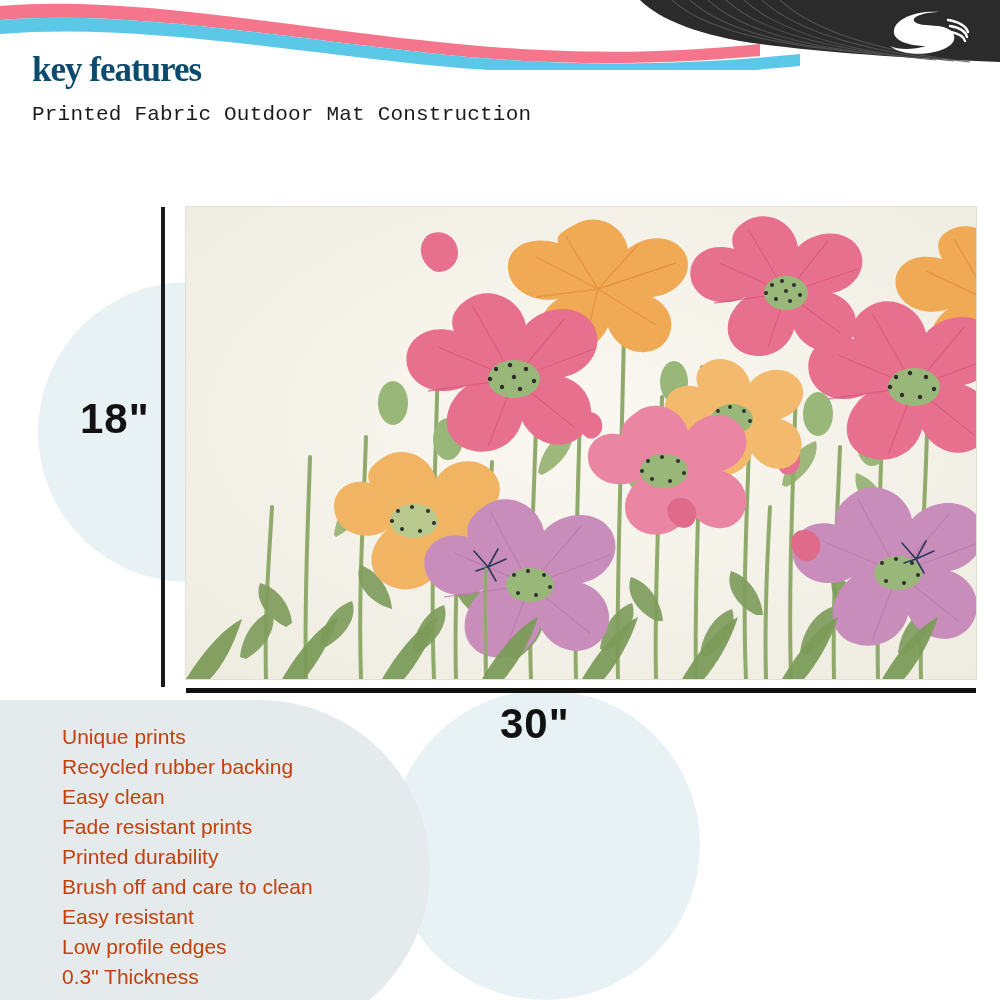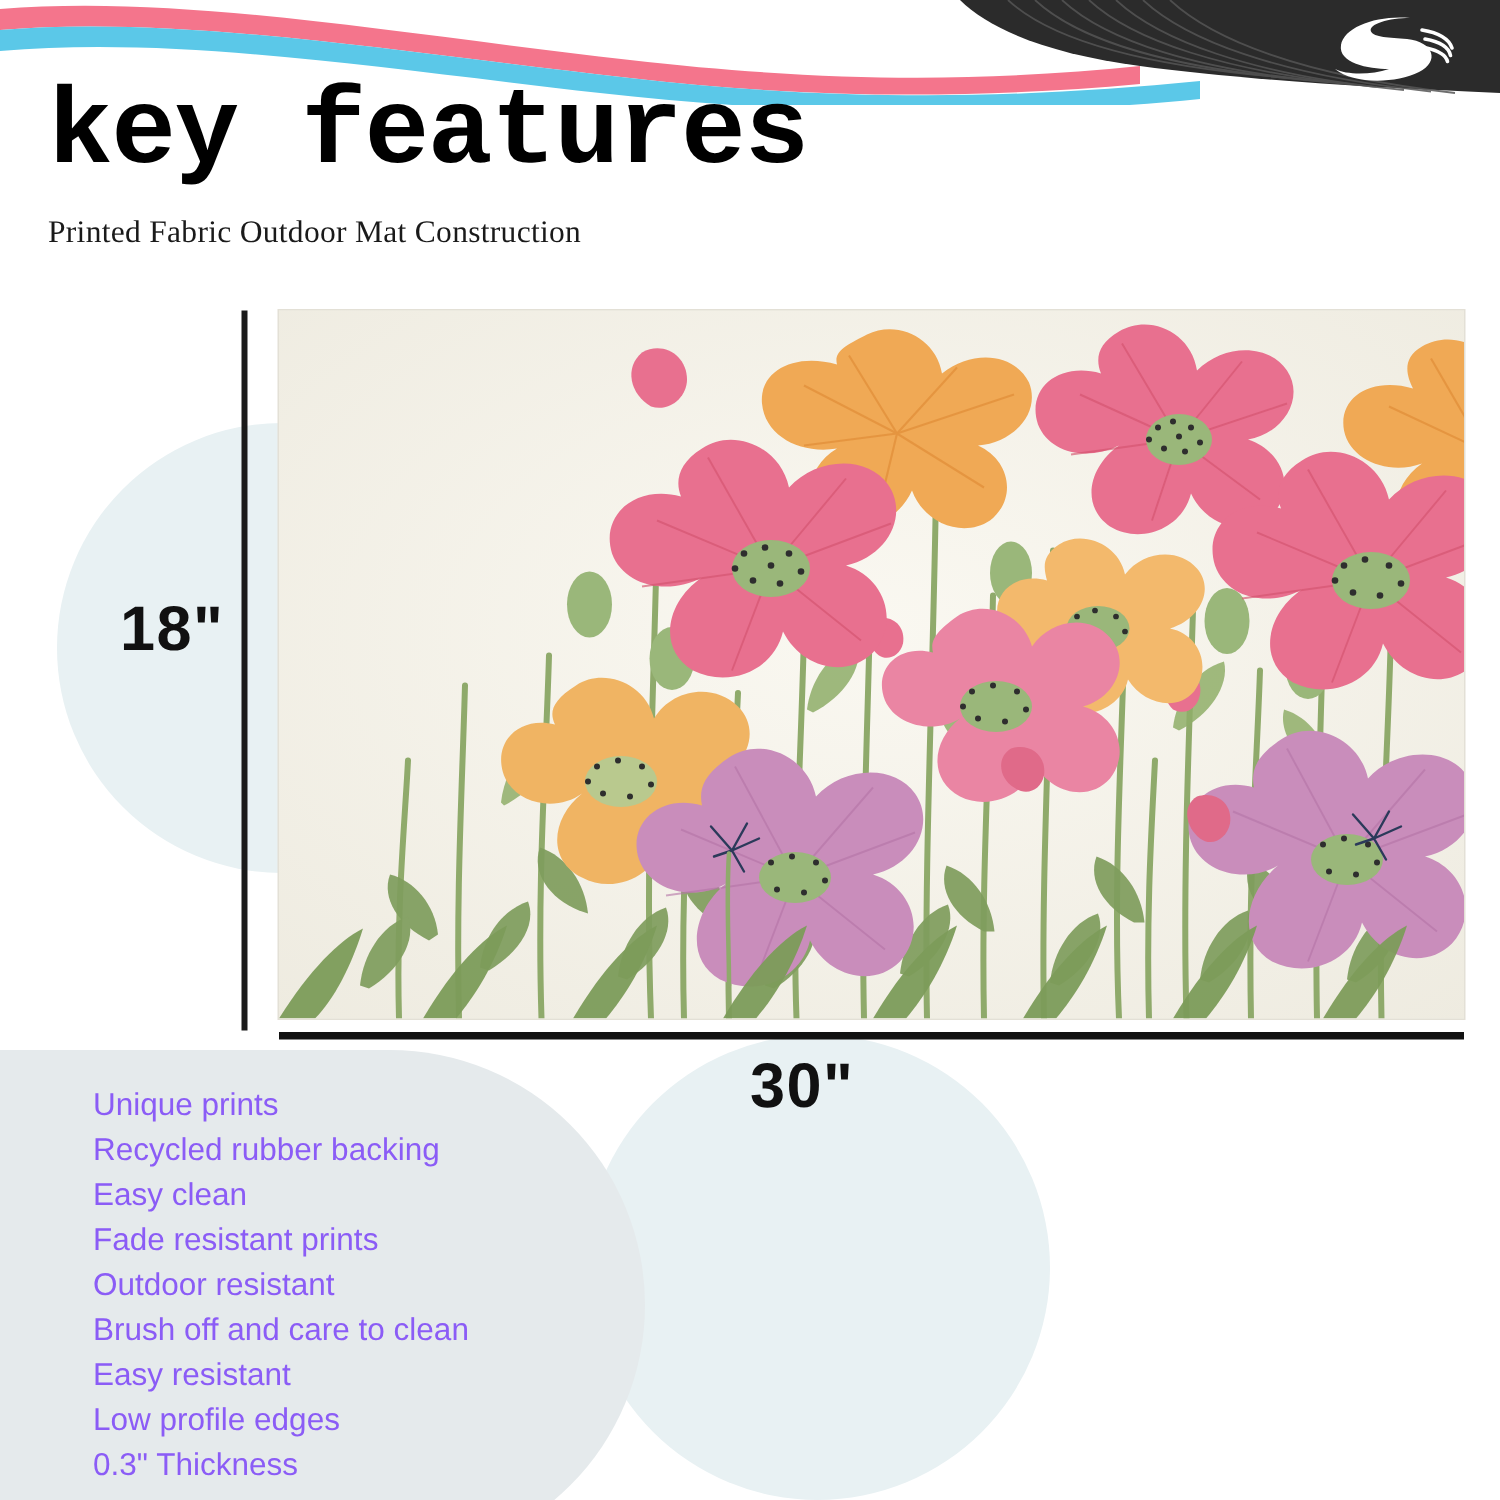--- a/index.html
+++ b/index.html
@@ -24,30 +24,30 @@
   .header-band svg { display: block; }
 
   
   .title-block {
     position: absolute;
     top: 52px;
     left: 32px;
     width: 640px;
   }
   .page-title {
-    font-family: Liberation Mono, monospace;
-    font-size: 72px;
+    font-family: Liberation Serif, serif;
+    font-size: 35px;
     font-weight: bold;
-    color: #000000;
+    color: #0c4a6e;
     letter-spacing: -1px;
     line-height: 1.05;
     margin: 0;
   }
   .page-subtitle {
-    font-family: Liberation Serif, serif;
+    font-family: Liberation Mono, monospace;
     font-size: 21px;
     color: #1a1a1a;
     margin-top: 14px;
     letter-spacing: 0.2px;
   }
 
   
   .circle {
     position: absolute;
     border-radius: 50%;
@@ -72,21 +72,21 @@
     position: absolute;
     left: 62px;
     top: 722px;
     z-index: 3;
     list-style: none;
     margin: 0;
     padding: 0;
   }
   .features-list li {
     font-size: 21px;
-    color: #8b5cf6;
+    color: #c2410c;
     line-height: 30px;
     white-space: nowrap;
   }
 
   
   .product-wrap {
     position: absolute;
     left: 186px;
     top: 207px;
     width: 790px;
@@ -493,18 +493,18 @@
 <div class="dim-line-left"></div>
 <div class="dim-label-width">30"</div>
 <div class="dim-label-height">18"</div>
 
 <div class="features-pill"></div>
 <ul class="features-list">
   <li>Unique prints</li>
   <li>Recycled rubber backing</li>
   <li>Easy clean</li>
   <li>Fade resistant prints</li>
-  <li>Outdoor resistant</li>
+  <li>Printed durability</li>
   <li>Brush off and care to clean</li>
   <li>Easy resistant</li>
   <li>Low profile edges</li>
   <li>0.3" Thickness</li>
 </ul>
 
 </body></html>

